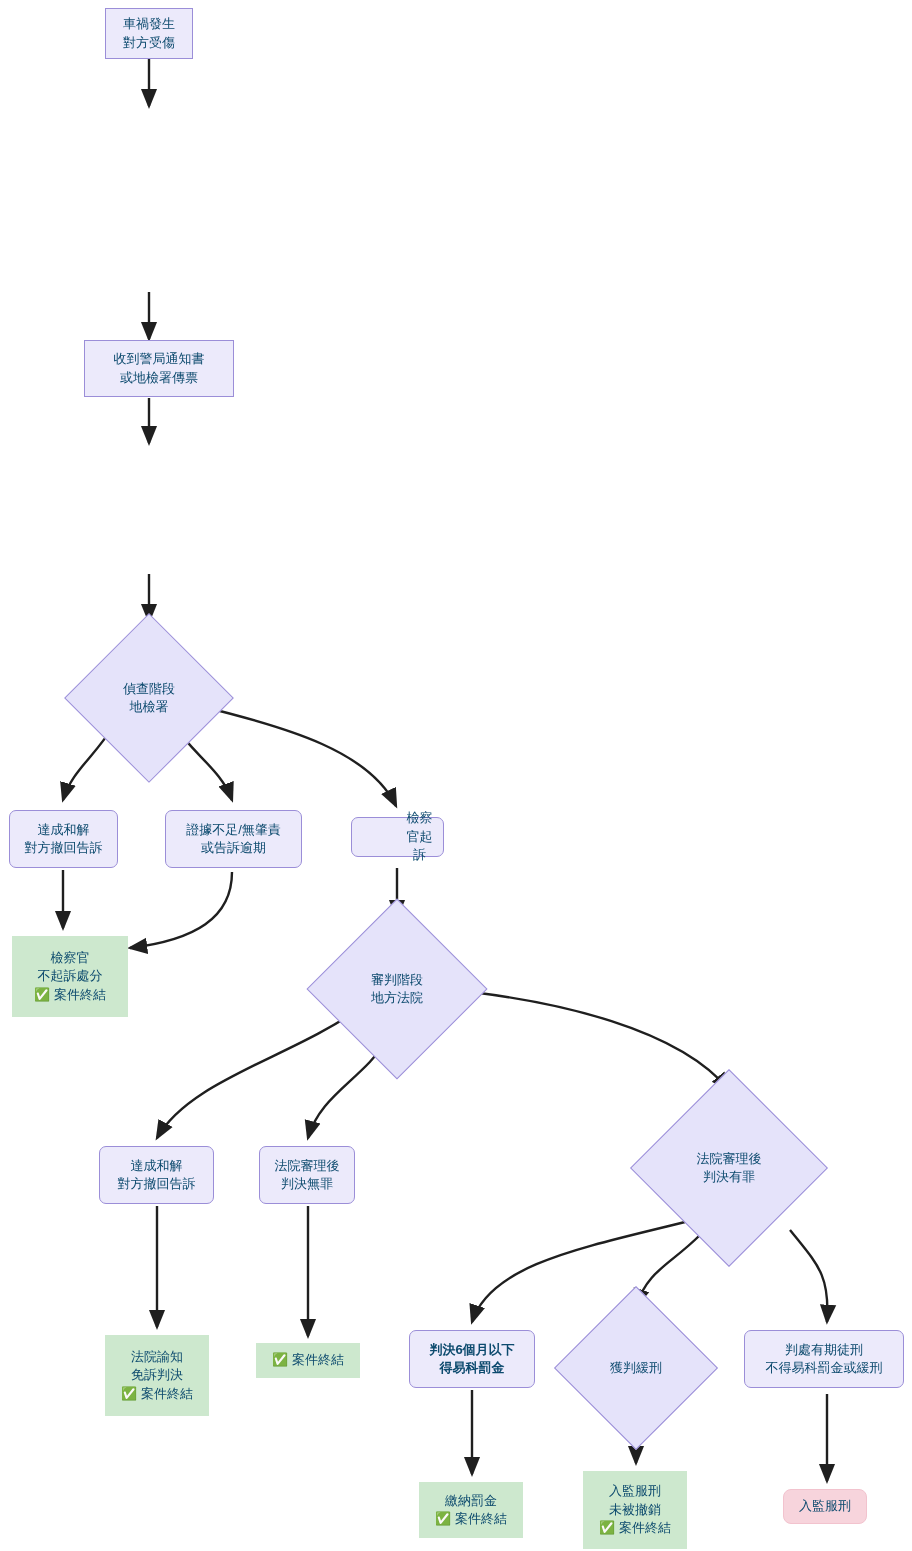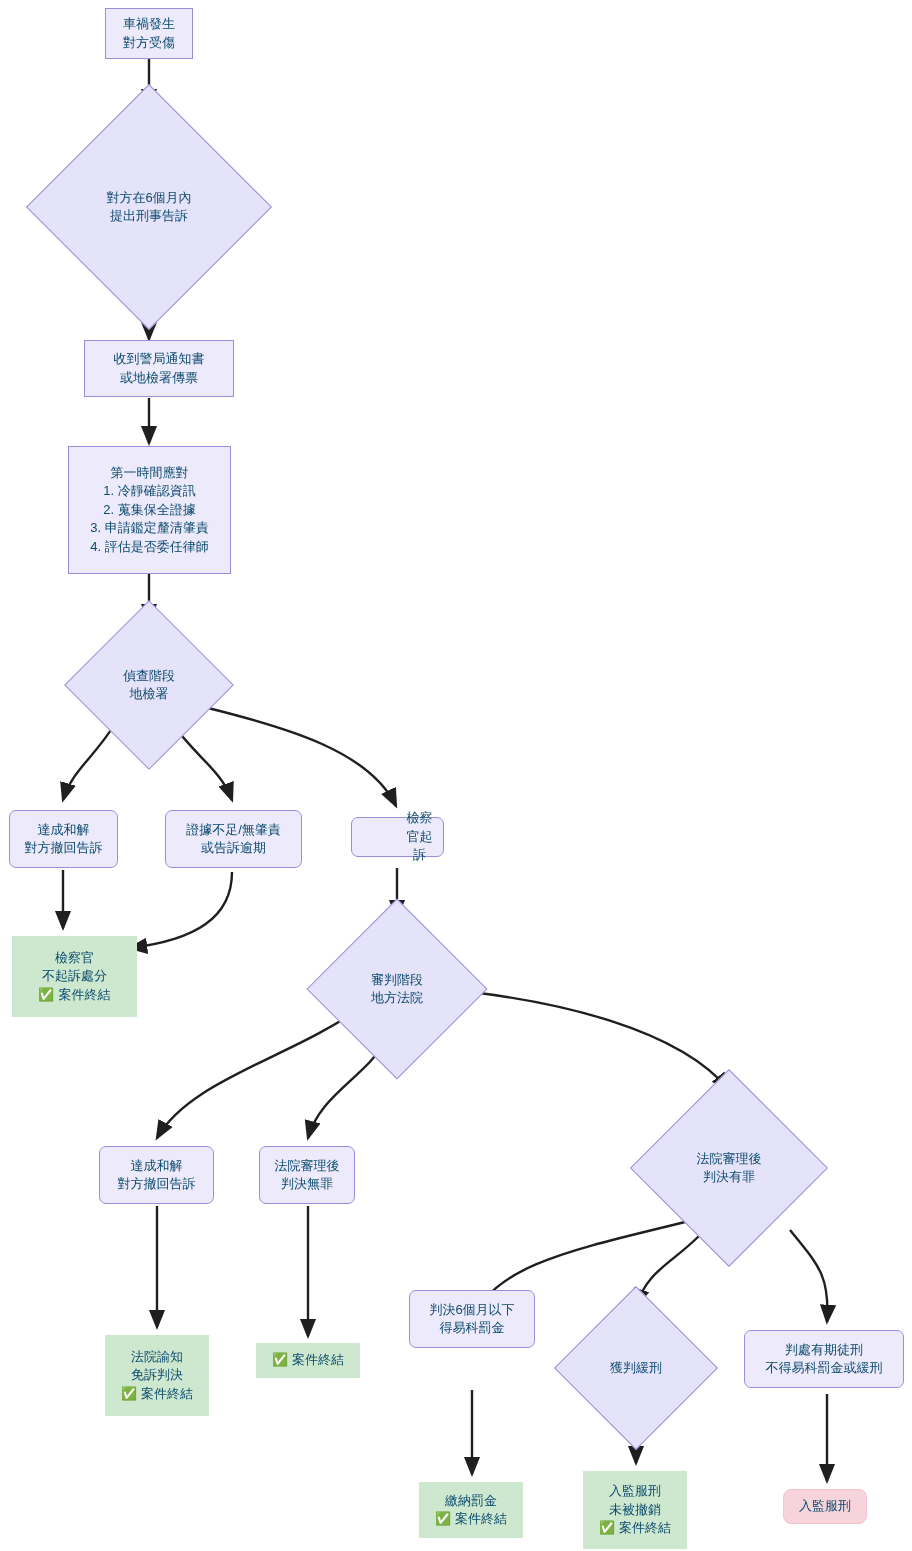--- a/index.html
+++ b/index.html
@@ -120,60 +120,48 @@
       <path d="M636,1406 L636,1463"></path>
       <path d="M827,1394 L827,1481"></path>
     </g>
   </svg>
 
   <div class="node n-rect" style="left:105px; top:8px; width:88px; height:51px;">
     <span class="nlabel">車禍發生
 對方受傷</span>
   </div>
 
-  <div class="node n-diamond" style="left:62px; top:120px; width:174px; height:174px;">
-    <span class="dshape"></span>
-    <span class="dlabel nlabel">對方在6個月內
-提出刑事告訴</span>
-  </div>
 
   <div class="node n-rect" style="left:84px; top:340px; width:150px; height:57px;">
     <span class="nlabel">收到警局通知書
 或地檢署傳票</span>
   </div>
 
-  <div class="node n-rect" style="left:68px; top:446px; width:163px; height:128px;">
-    <span class="nlabel">第一時間應對
-1. 冷靜確認資訊
-2. 蒐集保全證據
-3. 申請鑑定釐清肇責
-4. 評估是否委任律師</span>
-  </div>
-
-  <div class="node n-diamond" style="left:89px; top:625px; width:120px; height:120px;align-items:center;">
+
+  <div class="node n-diamond" style="left:89px; top:638px; width:120px; height:120px;align-items:center;">
     <span class="dshape"></span>
     <span class="dlabel nlabel">偵查階段
 地檢署</span>
   </div>
 
   <div class="node n-round" style="left:9px; top:810px; width:109px; height:58px;">
     <span class="nlabel">達成和解
 對方撤回告訴</span>
   </div>
 
   <div class="node n-round" style="left:165px; top:810px; width:137px; height:58px;align-items:center;">
     <span class="nlabel">證據不足/無肇責
 或告訴逾期</span>
   </div>
 
   <div class="node n-round" style="left:351px; top:817px; width:93px; height:40px;padding-left:44px;">
     <span class="nlabel">檢察官起訴</span>
   </div>
 
-  <div class="node n-green" style="left:12px; top:936px; width:125px; height:81px;">
+  <div class="node n-green" style="left:12px; top:936px; width:116px; height:81px;">
     <span class="nlabel">檢察官
 不起訴處分
 ✅ 案件終結</span>
   </div>
 
   <div class="node n-diamond" style="left:333px; top:925px; width:128px; height:128px;">
     <span class="dshape"></span>
     <span class="dlabel nlabel">審判階段
 地方法院</span>
   </div>
@@ -197,21 +185,21 @@
   <div class="node n-green" style="left:105px; top:1335px; width:104px; height:81px;">
     <span class="nlabel">法院諭知
 免訴判決
 ✅ 案件終結</span>
   </div>
 
   <div class="node n-green" style="left:256px; top:1343px; width:104px; height:35px;">
     <span class="nlabel">✅ 案件終結</span>
   </div>
 
-  <div class="node n-round" style="left:409px; top:1290px; width:126px; height:58px;">
+  <div class="node n-round" style="left:409px; top:1330px; width:126px; height:58px;font-weight:bold;">
     <span class="nlabel">判決6個月以下
 得易科罰金</span>
   </div>
 
   <div class="node n-diamond" style="left:578px; top:1310px; width:116px; height:116px;">
     <span class="dshape"></span>
     <span class="dlabel nlabel">獲判緩刑</span>
   </div>
 
   <div class="node n-round" style="left:744px; top:1330px; width:160px; height:58px;">

